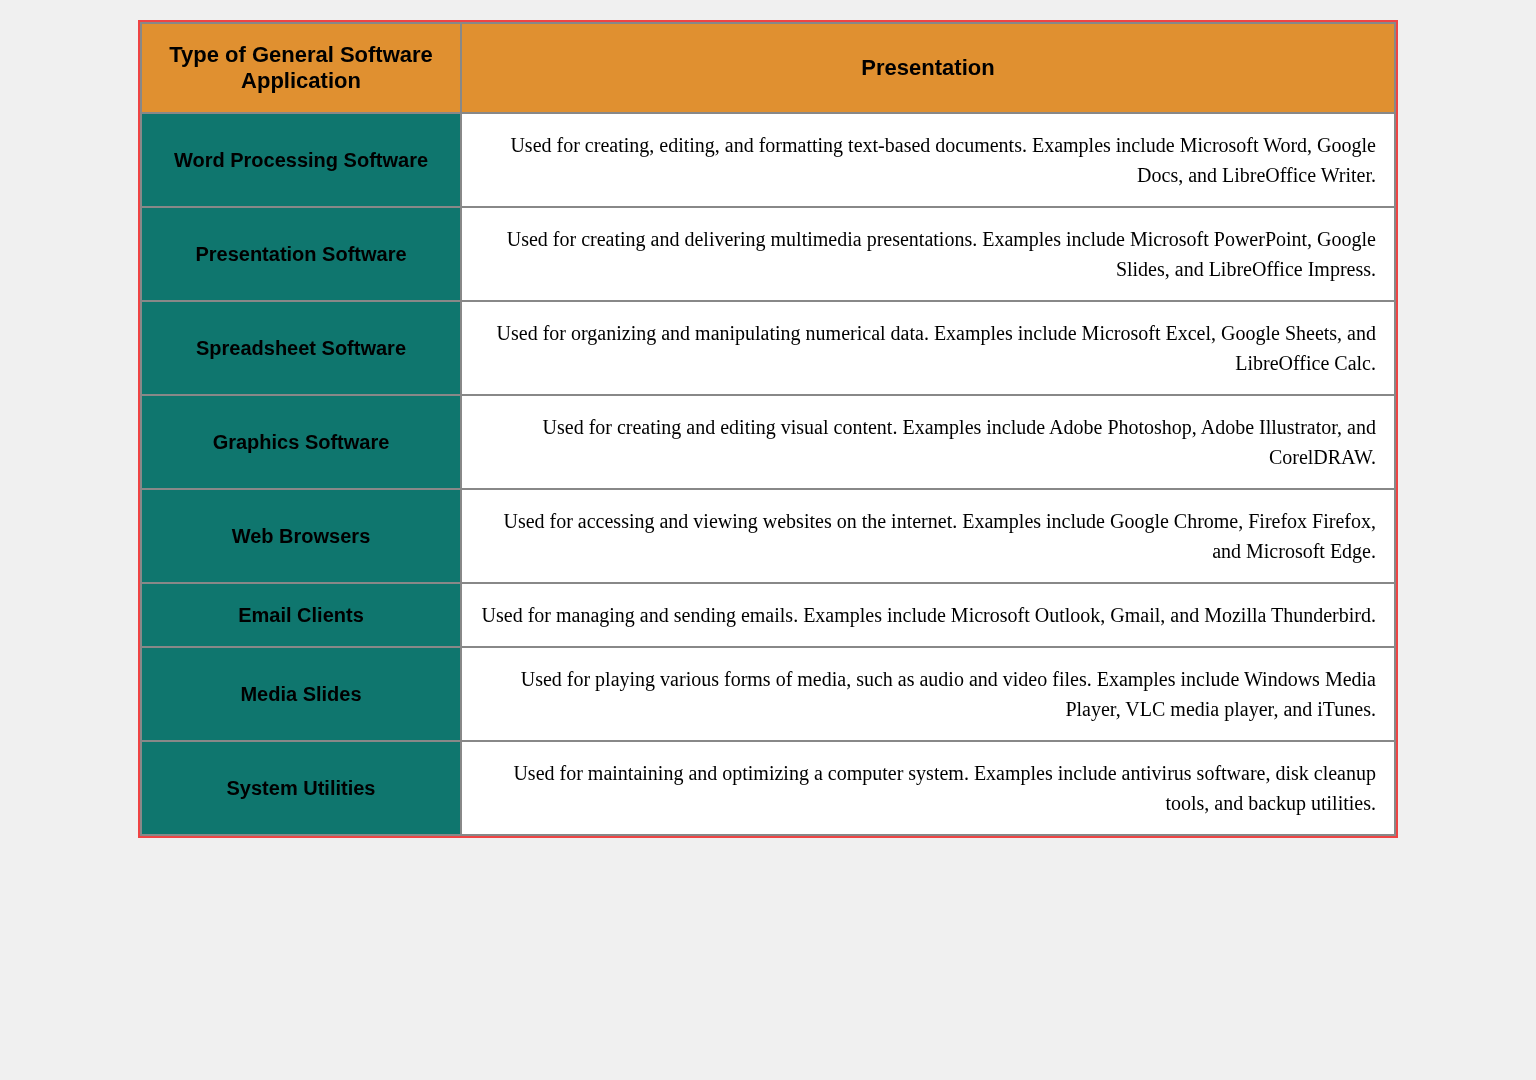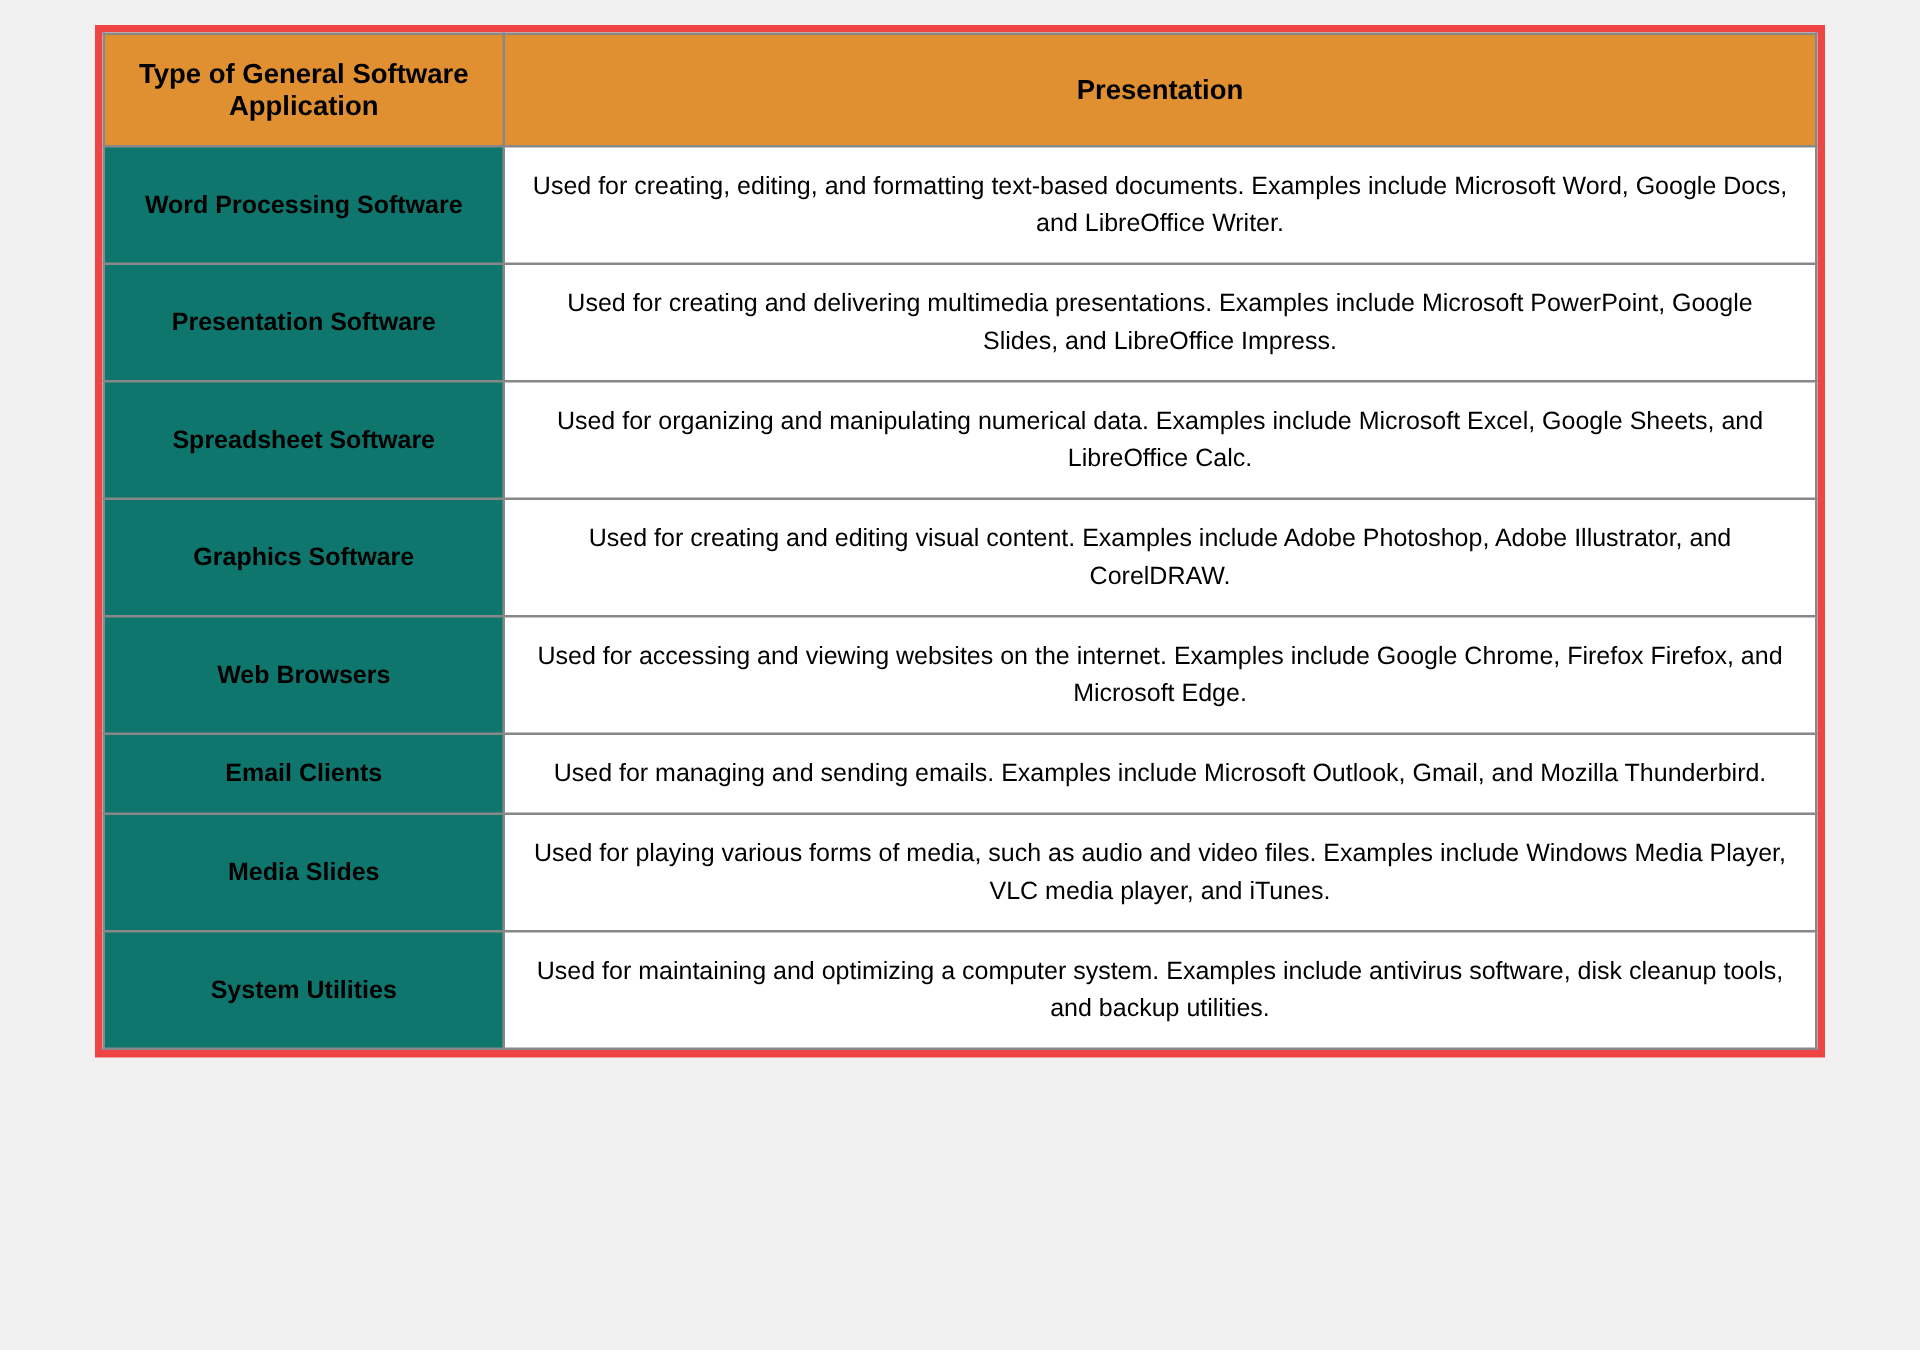--- a/index.html
+++ b/index.html
@@ -11,22 +11,22 @@
     body {
       background: #f0f0f0;
       display: flex;
       justify-content: center;
       align-items: flex-start;
       padding: 20px;
       font-family: Arial, sans-serif;
     }
 
     .table-container {
-      width: 1384px;
-      border: 6px solid #ef4444;
+      width: 1260px;
+      border: 2px solid #ef4444;
     }
 
     table {
       width: 100%;
       border-collapse: collapse;
       background: #fff;
     }
 
     thead tr th {
       background-color: #E09030;
@@ -46,22 +46,23 @@
     }
 
     tbody tr td:first-child {
       font-weight: bold;
       text-align: center;
       width: 320px;
       background: #0f766e;
     }
 
     tbody tr td:last-child {
-      text-align: center;
+      text-align: right;
       line-height: 1.5;
+      font-family: Liberation Serif, serif;
     }
 
     .col-header-type {
       width: 320px;
     }
 
     .col-header-func {
       width: auto;
     }
   </style>

